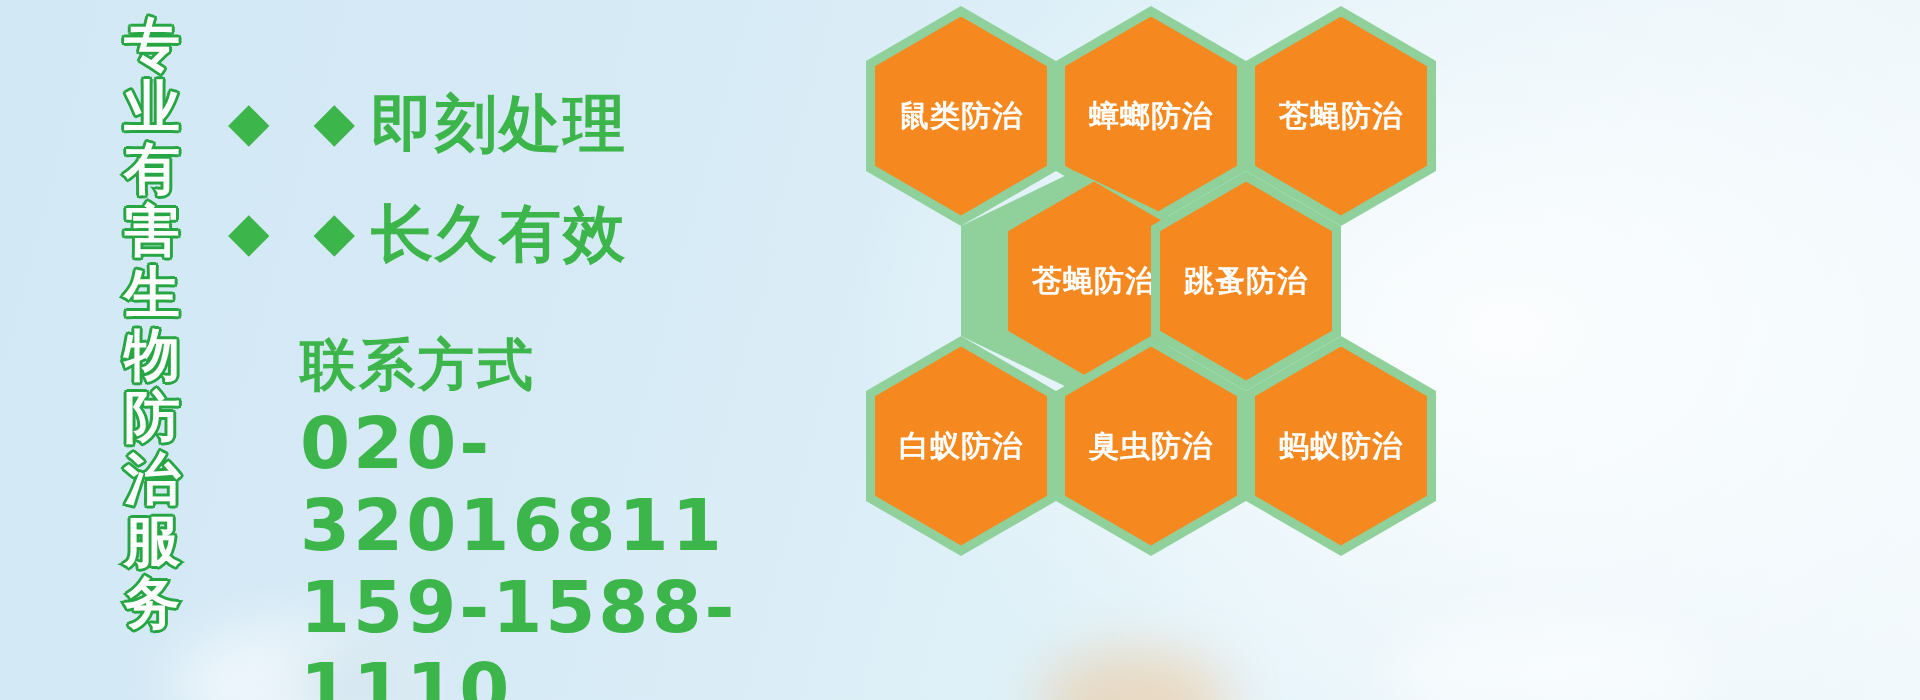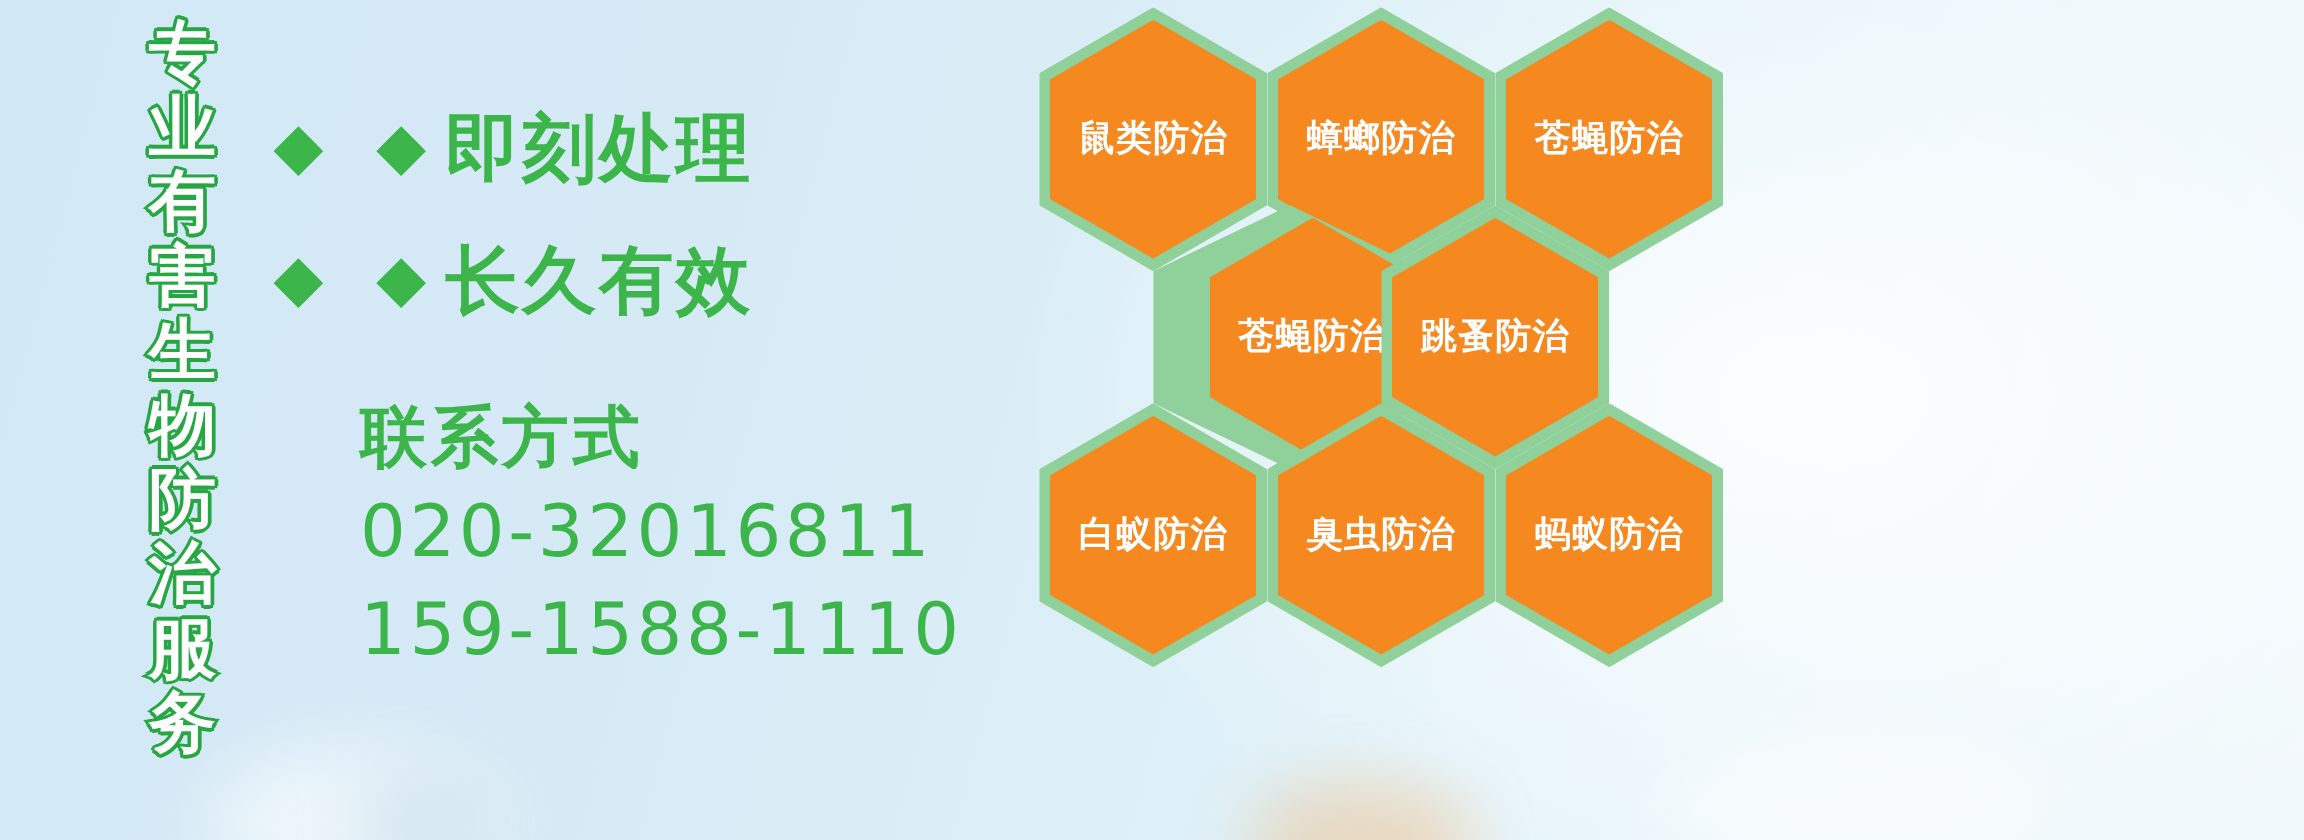--- a/index.html
+++ b/index.html
@@ -104,23 +104,23 @@
   }
   #contact-title {
     color: #3cb54a;
     font-size: 56px;
     line-height: 74px;
     font-weight: 700;
     letter-spacing: 3px;
   }
   .contact-phone {
     color: #3cb54a;
-    font-size: 60px;
+    font-size: 72px;
     line-height: 82px;
-    font-weight: 400;
+    font-weight: 700;
     letter-spacing: 3px;
     font-family: "DejaVu Sans", "Liberation Sans", sans-serif;
   }
 
   
   #honeycomb {
     position: absolute;
     left: 858px;
     top: -6px;
     width: 600px;

